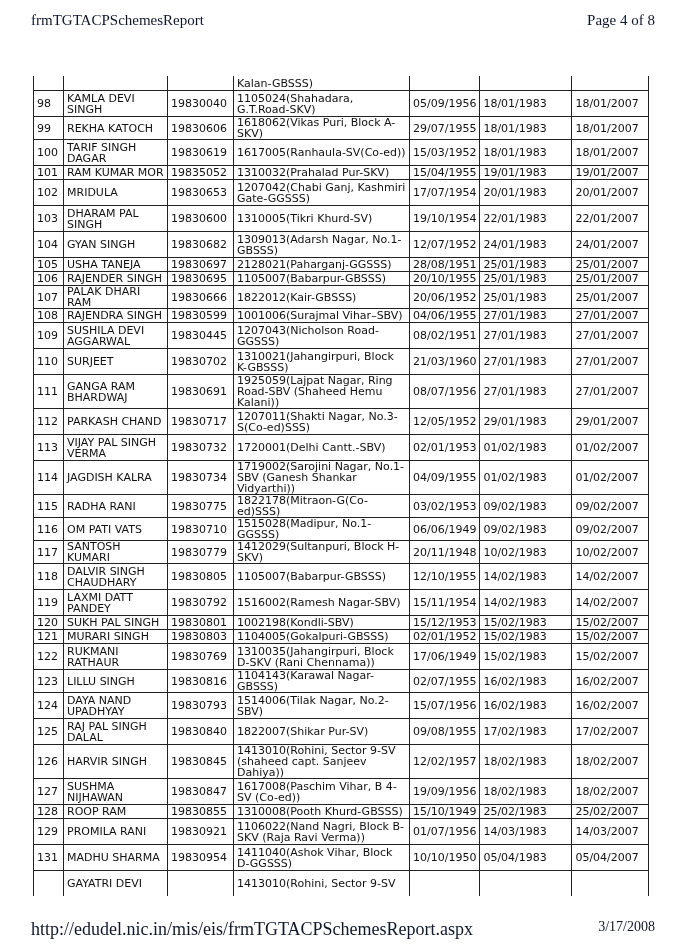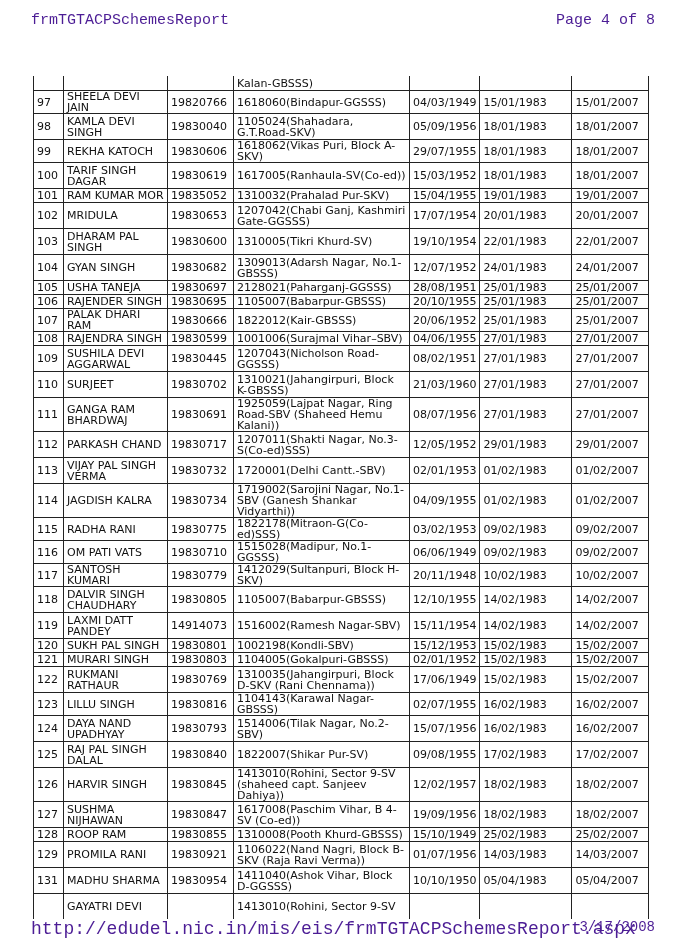--- a/index.html
+++ b/index.html
@@ -1,18 +1,18 @@
 <!DOCTYPE html>
 <html><head>
 <meta charset="utf-8">
 <style>
   html, body { margin: 0; padding: 0; background: #ffffff; }
   body { width: 685px; height: 950px; position: relative; overflow: hidden; }
   .hdr-left, .hdr-right, .ftr-left, .ftr-right {
-    position: absolute; font-family: Liberation Mono, monospace; font-size: 15px; color: #4c1d95;
+    position: absolute; font-family: Liberation Serif, serif; font-size: 15px; color: #0f172a;
   }
   .hdr-left { left: 31px; top: 12px; }
   .hdr-right { right: 30px; top: 12px; }
   .ftr-left { left: 31px; top: 919px; font-size: 18px; }
   .ftr-right { right: 30px; top: 919px; font-size: 14px; }
   table.rep {
     position: absolute; left: 33px; top: 76px;
     border-collapse: collapse; table-layout: fixed;
     font-family: "DejaVu Sans", sans-serif; font-size: 11px; color: #111;
   }
@@ -47,29 +47,20 @@
   <tbody id="tbody">
     <tr class="top">
       <td></td>
       <td></td>
       <td></td>
       <td>Kalan-GBSSS)</td>
       <td></td>
       <td></td>
       <td></td>
     </tr>
-  <tr class="r1">
-        <td>97</td>
-        <td>SHEELA DEVI JAIN</td>
-        <td>19820766</td>
-        <td>1618060(Bindapur-GGSSS)</td>
-        <td>04/03/1949</td>
-        <td>15/01/1983</td>
-        <td>15/01/2007</td>
-      </tr>
       <tr class="r2">
         <td>98</td>
         <td>KAMLA DEVI SINGH</td>
         <td>19830040</td>
         <td>1105024(Shahadara, G.T.Road-SKV)</td>
         <td>05/09/1956</td>
         <td>18/01/1983</td>
         <td>18/01/2007</td>
       </tr>
       <tr class="r1">
@@ -248,21 +239,21 @@
         <td>DALVIR SINGH CHAUDHARY</td>
         <td>19830805</td>
         <td>1105007(Babarpur-GBSSS)</td>
         <td>12/10/1955</td>
         <td>14/02/1983</td>
         <td>14/02/2007</td>
       </tr>
       <tr class="r2">
         <td>119</td>
         <td>LAXMI DATT PANDEY</td>
-        <td>14914073</td>
+        <td>19830792</td>
         <td>1516002(Ramesh Nagar-SBV)</td>
         <td>15/11/1954</td>
         <td>14/02/1983</td>
         <td>14/02/2007</td>
       </tr>
       <tr class="r1">
         <td>120</td>
         <td>SUKH PAL SINGH</td>
         <td>19830801</td>
         <td>1002198(Kondli-SBV)</td>

